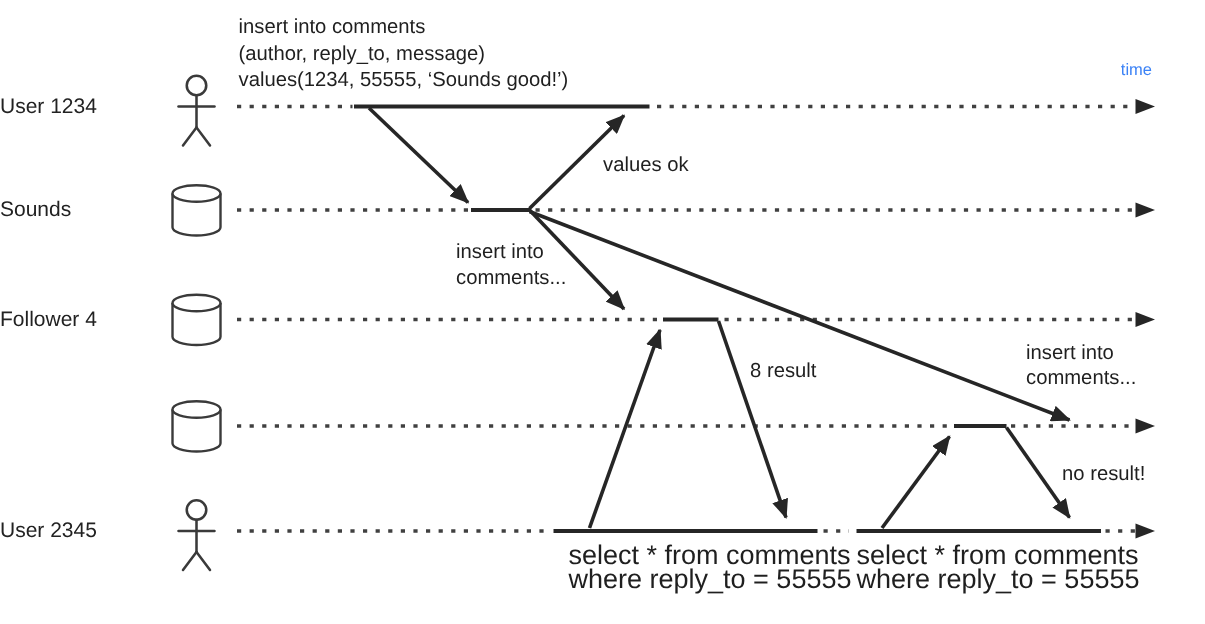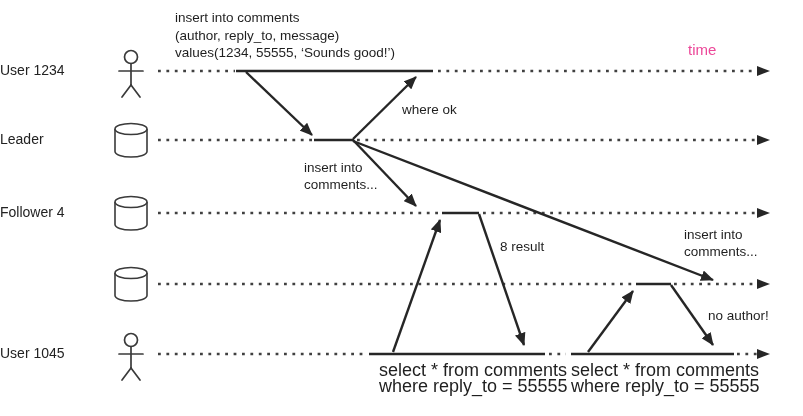--- a/index.html
+++ b/index.html
@@ -23,22 +23,23 @@
     position:absolute;
     left:0;width:106px;
     text-align:left;
     font-size:14px;
     line-height:20px;
     color:#222;
   }
   .time-label{
     position:absolute;
     left:688px;top:41px;width:80px;
-    font-size:15px;
-    color:#ec4899;
+    text-align:right;
+    font-size:11px;
+    color:#3b82f6;
   }
   .select-q{font-size:18px;line-height:16px;}
   .topquery{line-height:17.5px;}
 </style>
 </head>
 <body>
 
 <div class="canvas">
 
   <svg width="803" height="416" viewBox="0 0 803 416">
@@ -124,41 +125,41 @@
     <g transform="translate(131,354)" stroke="#3a3a3a" stroke-width="1.7" fill="none" stroke-linecap="round">
       <circle cx="0" cy="-14" r="6.5" fill="#ffffff"></circle>
       <line x1="0" y1="-7.5" x2="0" y2="14"></line>
       <line x1="-12" y1="0" x2="12" y2="0"></line>
       <line x1="0" y1="14" x2="-9" y2="26"></line>
       <line x1="0" y1="14" x2="9" y2="26"></line>
     </g>
   </svg>
 
   <div class="row-label" style="top:60px">User 1234</div>
-  <div class="row-label" style="top:129px">Leader</div>
+  <div class="row-label" style="top:129px">Sounds</div>
   <div class="row-label" style="top:202px">Follower 4</div>
-  <div class="row-label" style="top:343px">User 1045</div>
+  <div class="row-label" style="top:343px">User 2345</div>
 
   <div class="time-label">time</div>
 
-  <div class="label topquery" style="left:175px;top:9px">insert into comments
+  <div class="label topquery" style="left:159px;top:9px">insert into comments
 (author, reply_to, message)
 values(1234, 55555, ‘Sounds good!’)</div>
 
-  <div class="label" style="left:402px;top:101px">where ok</div>
+  <div class="label" style="left:402px;top:101px">values ok</div>
 
   <div class="label" style="left:304px;top:159px">insert into
 comments...</div>
 
   <div class="label" style="left:500px;top:238px">8 result</div>
 
   <div class="label" style="left:684px;top:226px">insert into
 comments...</div>
 
-  <div class="label" style="left:708px;top:307px">no author!</div>
+  <div class="label" style="left:708px;top:307px">no result!</div>
 
   <div class="label select-q" style="left:379px;top:362px">select * from comments
 where reply_to = 55555</div>
 
   <div class="label select-q" style="left:571px;top:362px">select * from comments
 where reply_to = 55555</div>
 
 </div>
 
 </body></html>

